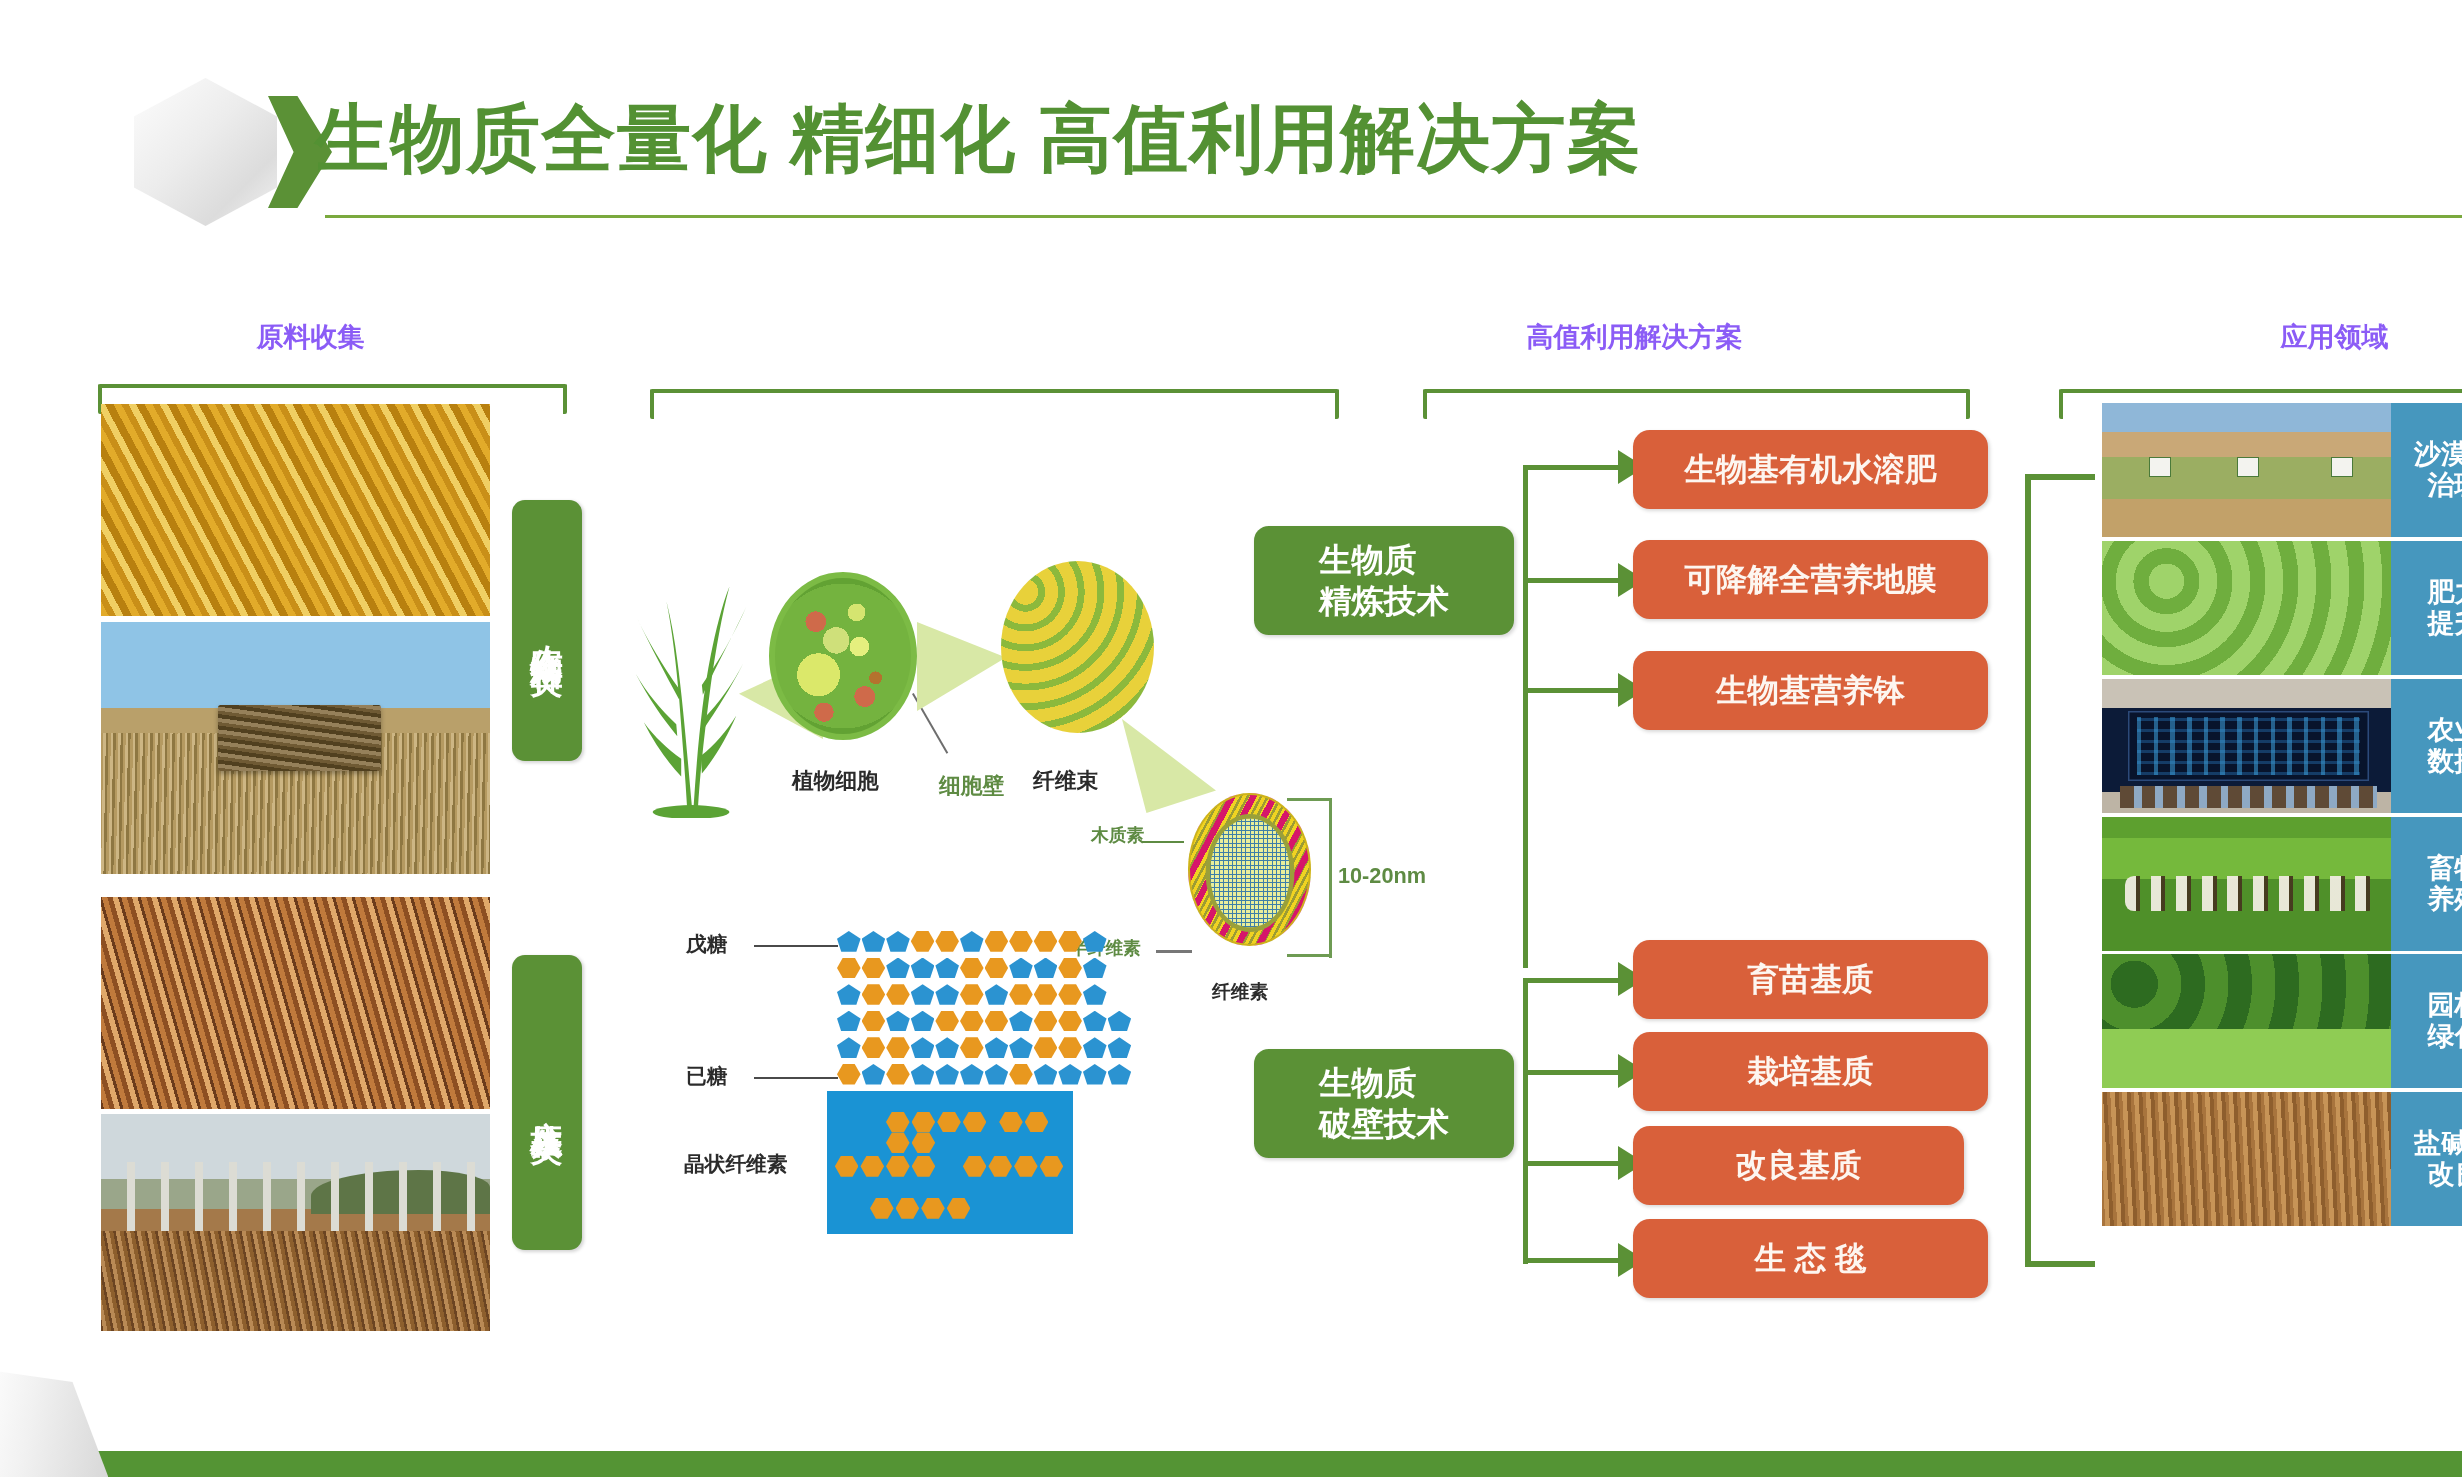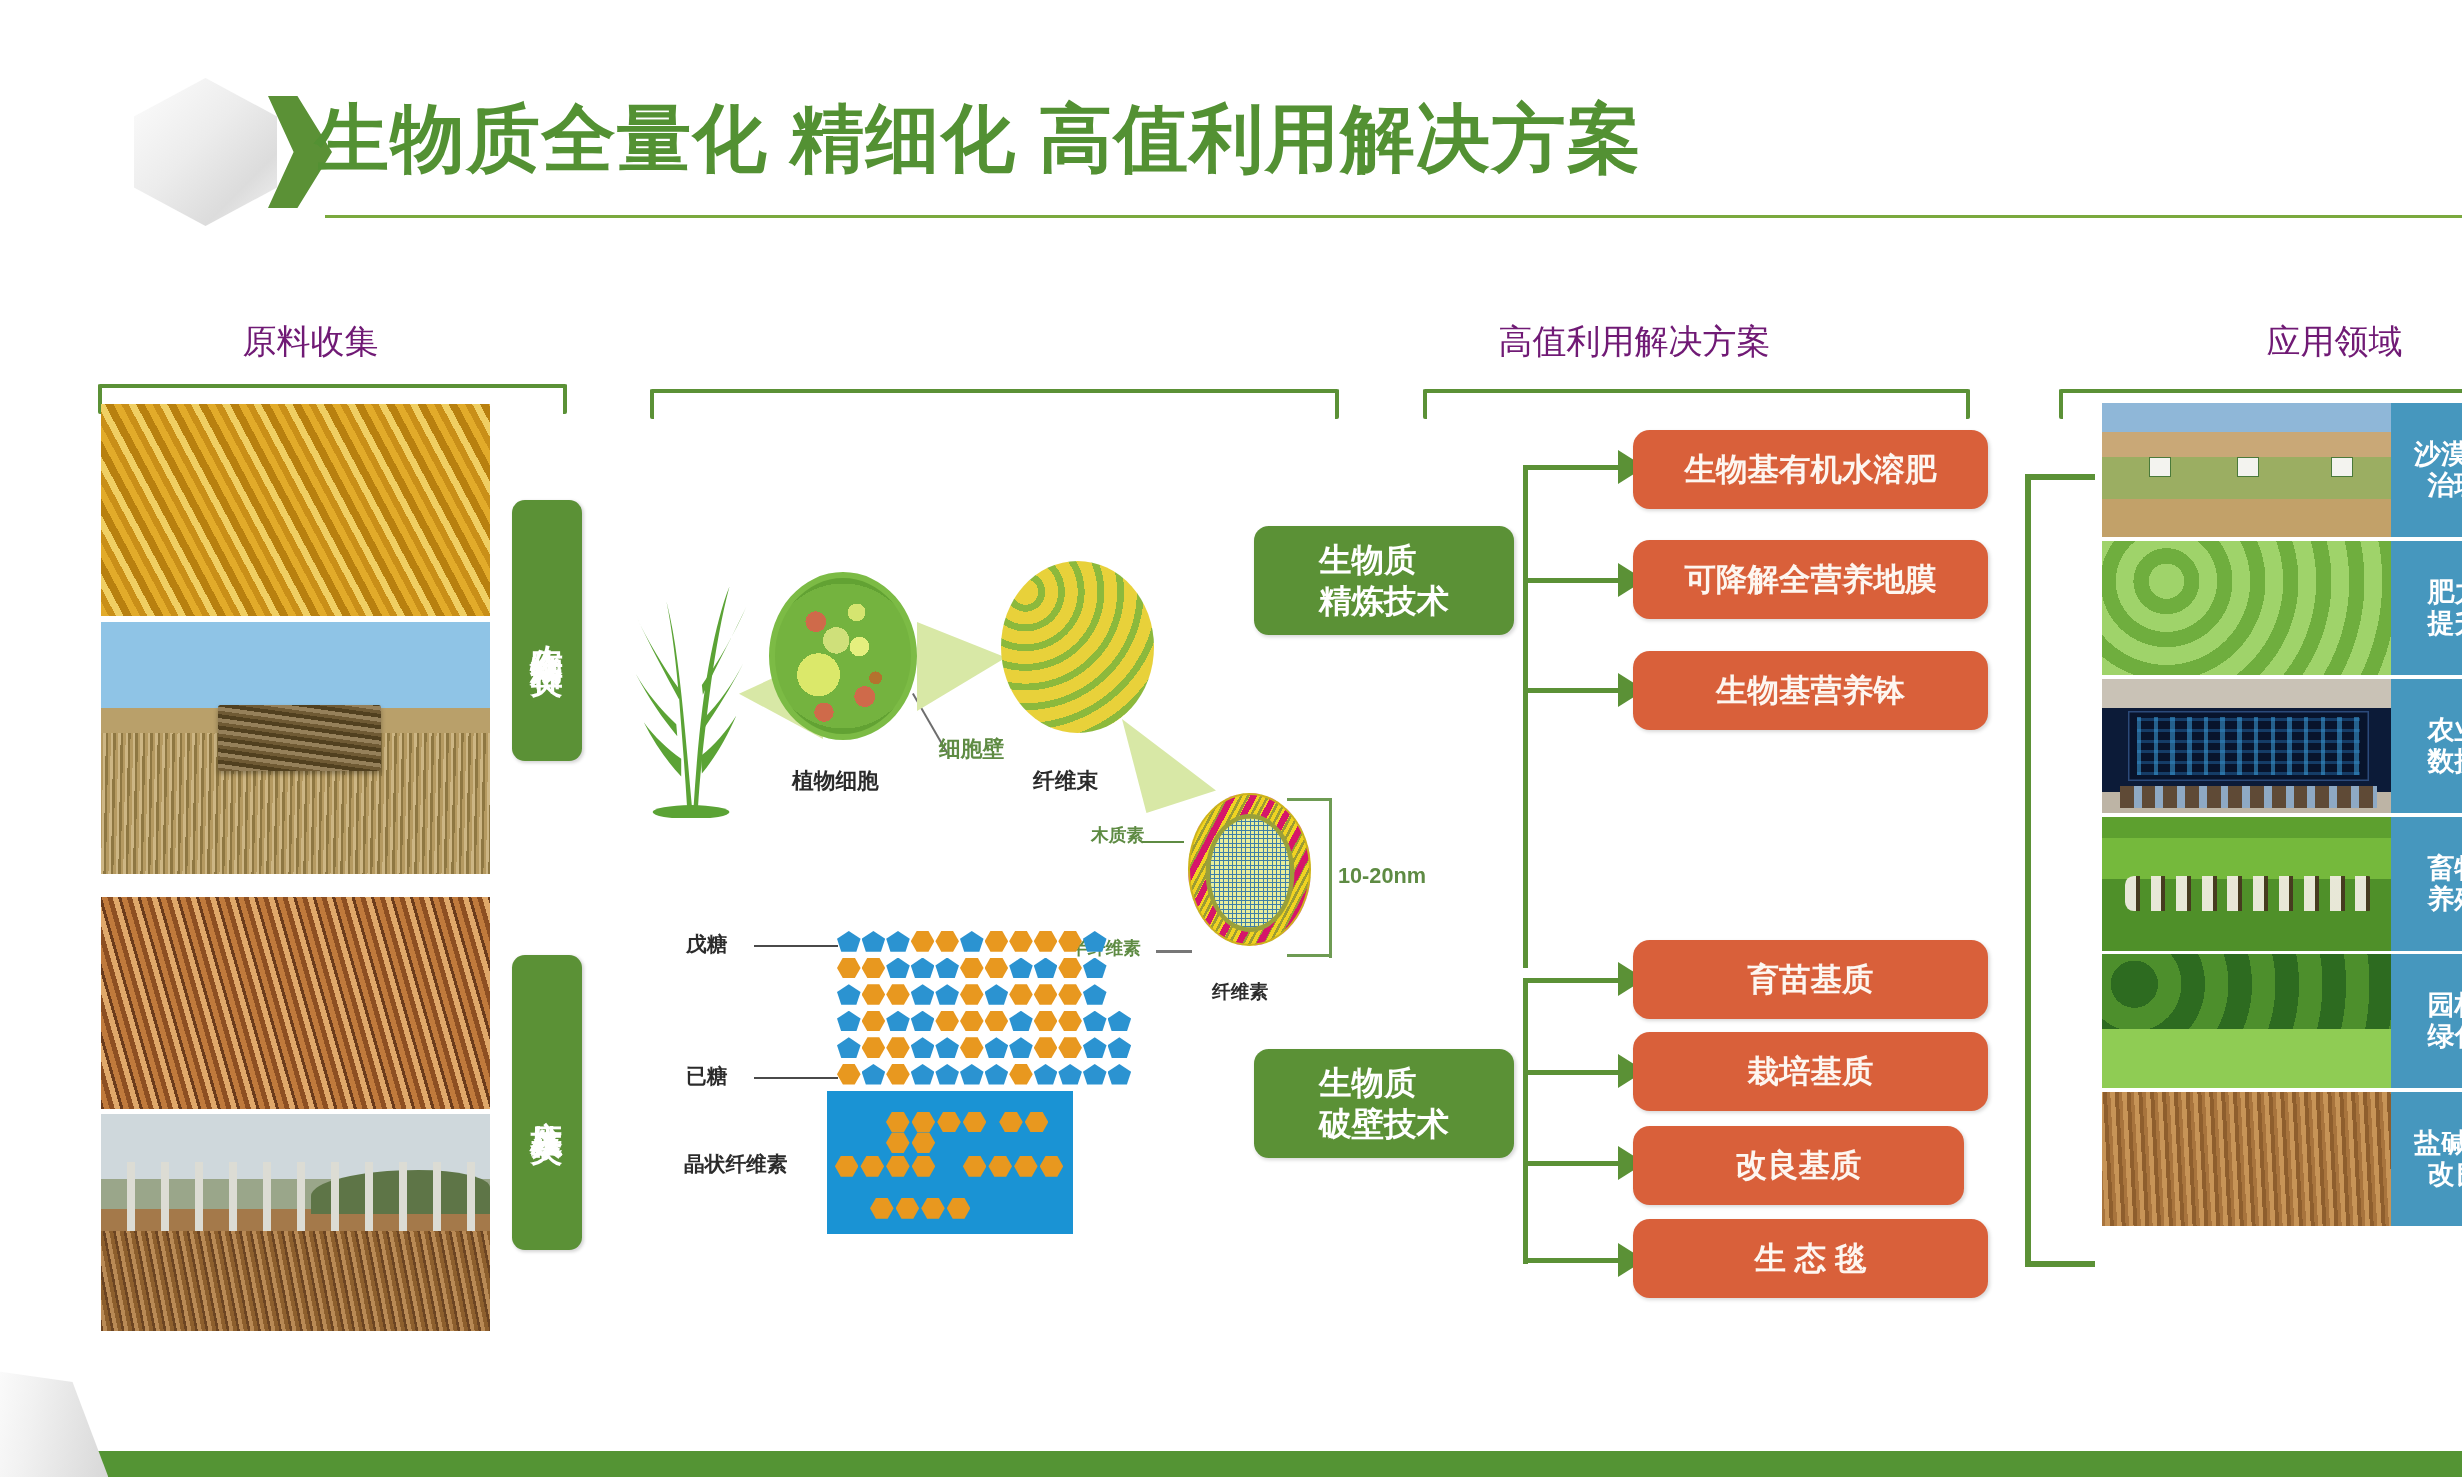--- a/index.html
+++ b/index.html
@@ -28,21 +28,21 @@
     color:#539133;font-size:74px;font-weight:bold;letter-spacing:1.5px;
     line-height:86px;white-space:nowrap;
   }
   .title-rule{
     position:absolute;left:325px;top:215px;width:2147px;height:3.4px;
     background:#7aa93e;
   }
 
   
   .sec-head{
-    position:absolute;color:#701a75;font-size:34px;font-weight:normal;
+    position:absolute;color:#8b5cf6;font-size:27px;font-weight:bold;
     text-align:center;white-space:nowrap;
   }
   .bracket{
     position:absolute;border:4.4px solid #5b9136;border-bottom:none;
     border-radius:2px;box-sizing:border-box;
   }
 
   
   .photo{position:absolute;overflow:hidden;background:#cfcfcf;}
   .photo::after{content:"";position:absolute;inset:0;}
@@ -243,21 +243,21 @@
     </g>
   </svg>
 
   <div class="cone" style="left:739px;top:655px;width:84px;height:84px;
        clip-path:polygon(0% 46%,100% 0%,100% 100%);"></div>
 
   <div class="cell cell-a" style="left:769px;top:572px;width:148px;height:168px;"></div>
   <div class="sci-label" style="left:792px;top:766px;">植物细胞</div>
 
   <div class="leader" style="left:912px;top:694px;width:2px;height:69px;transform:rotate(-30deg);transform-origin:top left;"></div>
-  <div class="sci-label g" style="left:939px;top:734px;">细胞壁</div>
+  <div class="sci-label g" style="left:939px;top:771px;">细胞壁</div>
 
   <div class="cone" style="left:917px;top:622px;width:89px;height:89px;
        clip-path:polygon(0% 0%,100% 40%,0% 100%);"></div>
 
   <div class="cell cell-b" style="left:1001px;top:561px;width:153px;height:172px;"></div>
   <div class="sci-label" style="left:1033px;top:766px;">纤维束</div>
 
   <div class="cone" style="left:1122px;top:719px;width:94px;height:94px;
        clip-path:polygon(0% 0%,100% 76%,26% 100%);"></div>
 

